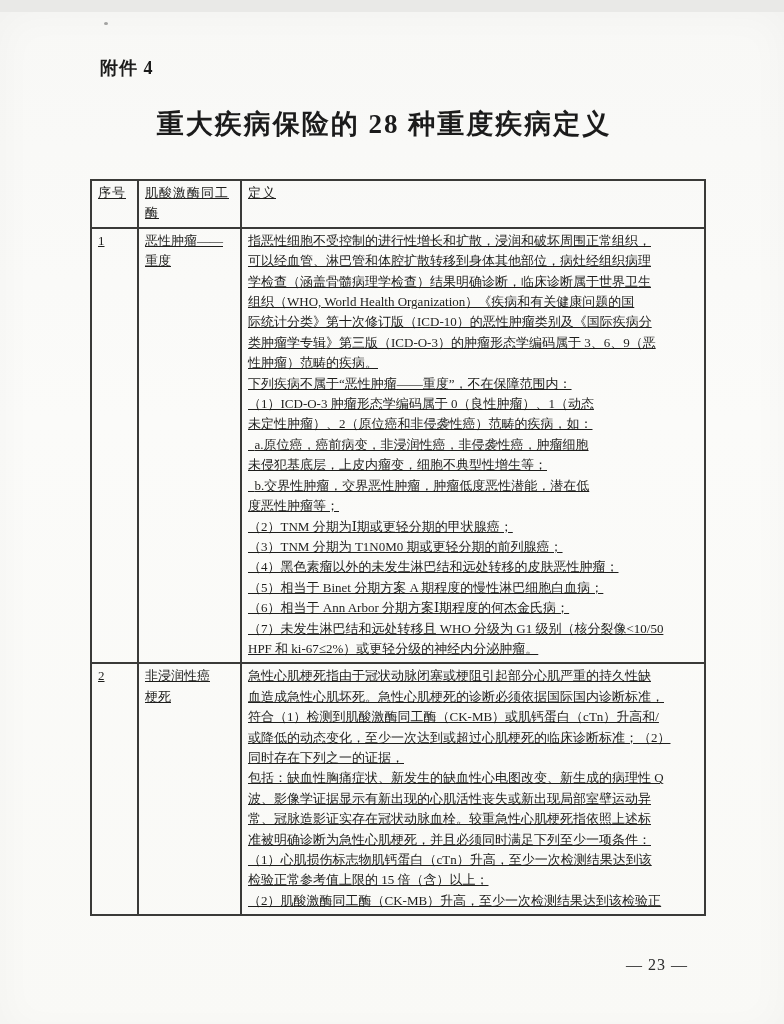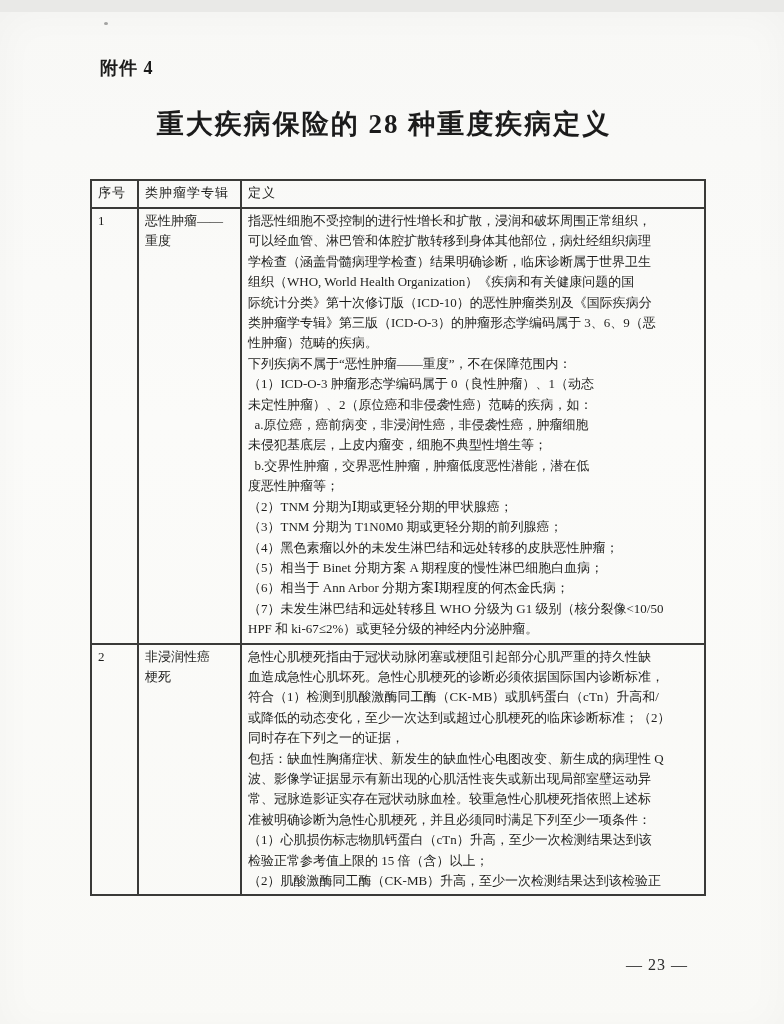--- a/index.html
+++ b/index.html
@@ -54,20 +54,21 @@
   table.disease-table th,
   table.disease-table td {
     border: 2px solid #3a3a38;
     vertical-align: top;
     text-align: left;
     font-size: 13px;
     line-height: 20.4px;
     padding: 2px 6px 3px 6px;
     font-weight: 400;
     color: #1e1e1c;
+    text-decoration: underline;
   }
   table.disease-table th {
     height: 21px;
     font-weight: 400;
     letter-spacing: 1px;
   }
   .multiline {
     white-space: pre-wrap;
     word-break: break-all;
   }
@@ -105,21 +106,21 @@
   <div class="table-wrap">
     <table class="disease-table">
       <colgroup>
         <col class="c-no">
         <col class="c-name">
         <col class="c-def">
       </colgroup>
       <thead>
         <tr>
           <th>序号</th>
-          <th>类肿瘤学专辑</th>
+          <th>肌酸激酶同工酶</th>
           <th>定义</th>
         </tr>
       </thead>
       <tbody>
         <tr>
           <td>1</td>
           <td class="multiline">恶性肿瘤——
 重度</td>
           <td class="multiline">指恶性细胞不受控制的进行性增长和扩散，浸润和破坏周围正常组织，
 可以经血管、淋巴管和体腔扩散转移到身体其他部位，病灶经组织病理

